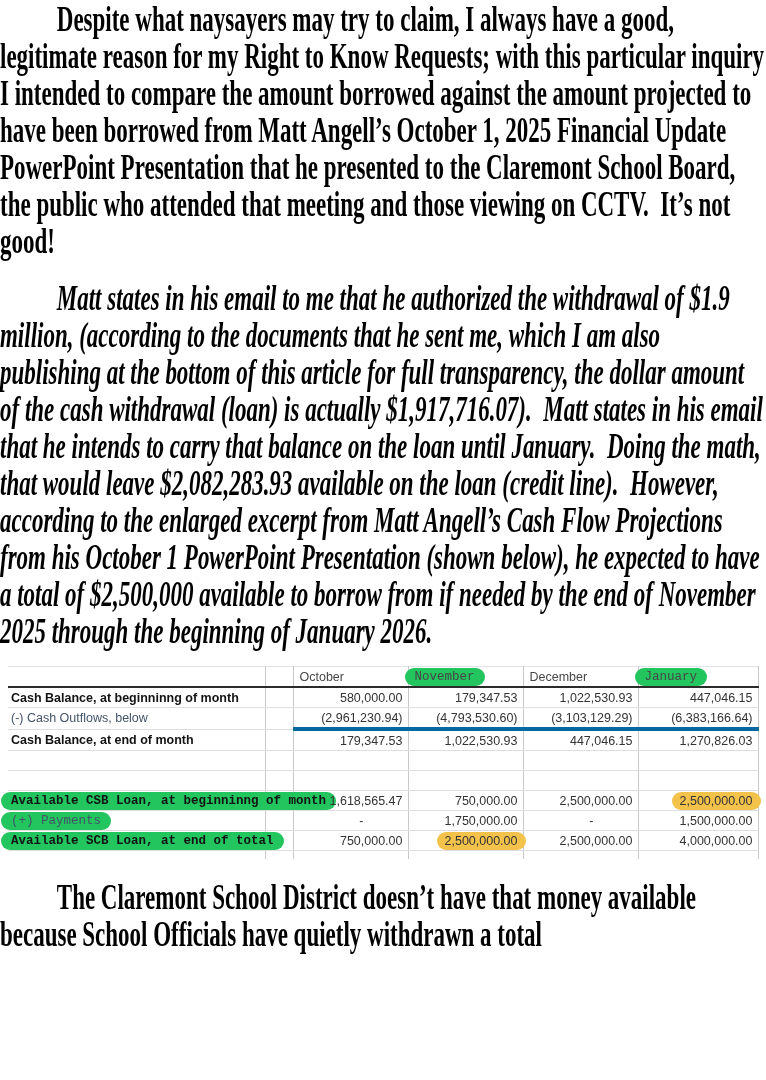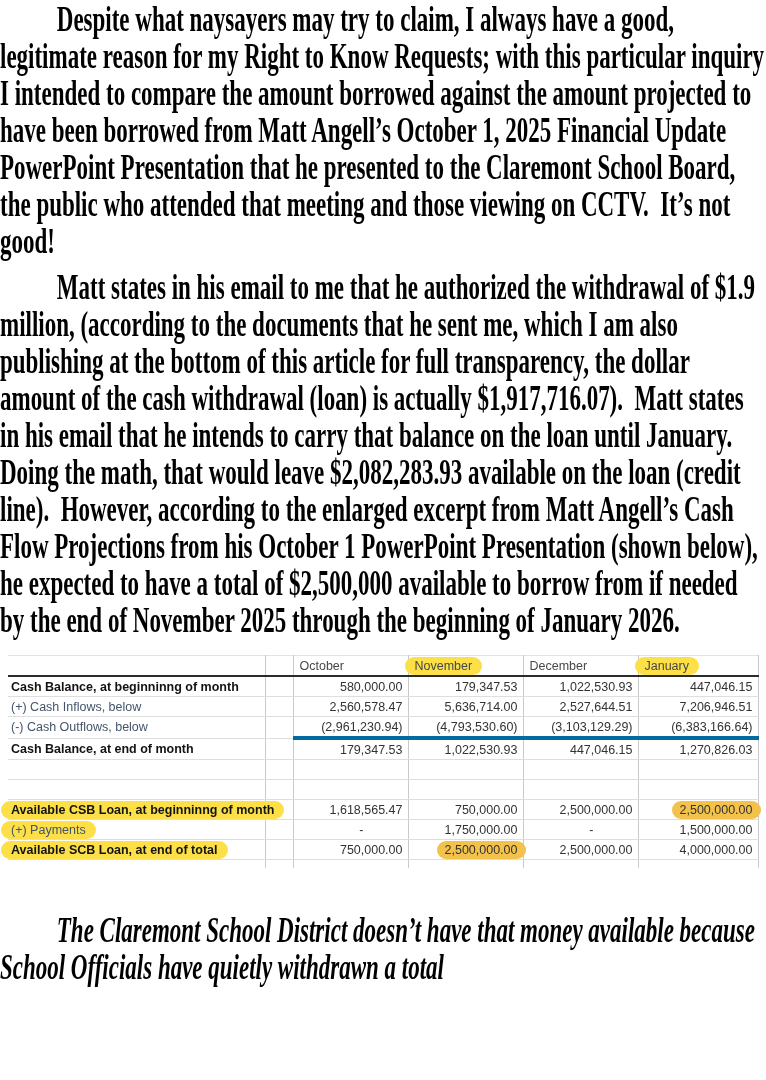--- a/index.html
+++ b/index.html
@@ -17,22 +17,22 @@
     transform-origin: 0 0;
     font-family: "Liberation Serif", serif;
     font-weight: 700;
     font-size: 36px;
     line-height: 37px;
     color: #000000;
     white-space: pre-wrap;
     text-indent: 89px;
   }
   .p1 { margin-top: 1px; }
-  .p2 { margin-top: 9px; }
-  .p3 { margin-top: 44px; font-style: italic; }
+  .p2 { margin-top: 20px; font-style: italic; }
+  .p3 { margin-top: 20px; }
 
   
   table.sheet {
     border-collapse: collapse;
     table-layout: fixed;
     width: 750px;
     margin: 16px 0 0 8px;
     font-family: "Liberation Sans", sans-serif;
     font-size: 12.5px;
     color: #333333;
@@ -57,24 +57,25 @@
     color: #474747;
     margin-left: 40px;
   }
   table.sheet tr.sum td.v { border-bottom: 4px solid #0369a1; }
   table.sheet tr.stub td { height: 8px; border-bottom: none; }
   .lbl-bold { font-weight: bold; color: #131313; }
   .lbl-soft { color: #44546a; }
   
   .hl {
     display: inline-block;
-    background: #fde047;
+    background: #22c55e;
     border-radius: 10px;
     padding: 2px 10px;
     margin: -2px -10px;
+    font-family: Liberation Mono, monospace;
   }
   .hlv {
     display: inline-block;
     background: #f2c24b;
     border-radius: 10px;
     padding: 2px 8px;
     margin: -2px -8px;
   }
 </style>
 </head>
@@ -112,28 +113,20 @@
 
     <tr>
       <td class="lab lbl-bold">Cash Balance, at beginninng of month</td>
       <td></td>
       <td class="v">580,000.00</td>
       <td class="v">179,347.53</td>
       <td class="v">1,022,530.93</td>
       <td class="v">447,046.15</td>
     </tr>
 
-    <tr>
-      <td class="lab lbl-soft">(+) Cash Inflows, below</td>
-      <td></td>
-      <td class="v">2,560,578.47</td>
-      <td class="v">5,636,714.00</td>
-      <td class="v">2,527,644.51</td>
-      <td class="v">7,206,946.51</td>
-    </tr>
 
     <tr class="sum">
       <td class="lab lbl-soft">(-) Cash Outflows, below</td>
       <td></td>
       <td class="v">(2,961,230.94)</td>
       <td class="v">(4,793,530.60)</td>
       <td class="v">(3,103,129.29)</td>
       <td class="v">(6,383,166.64)</td>
     </tr>
 

